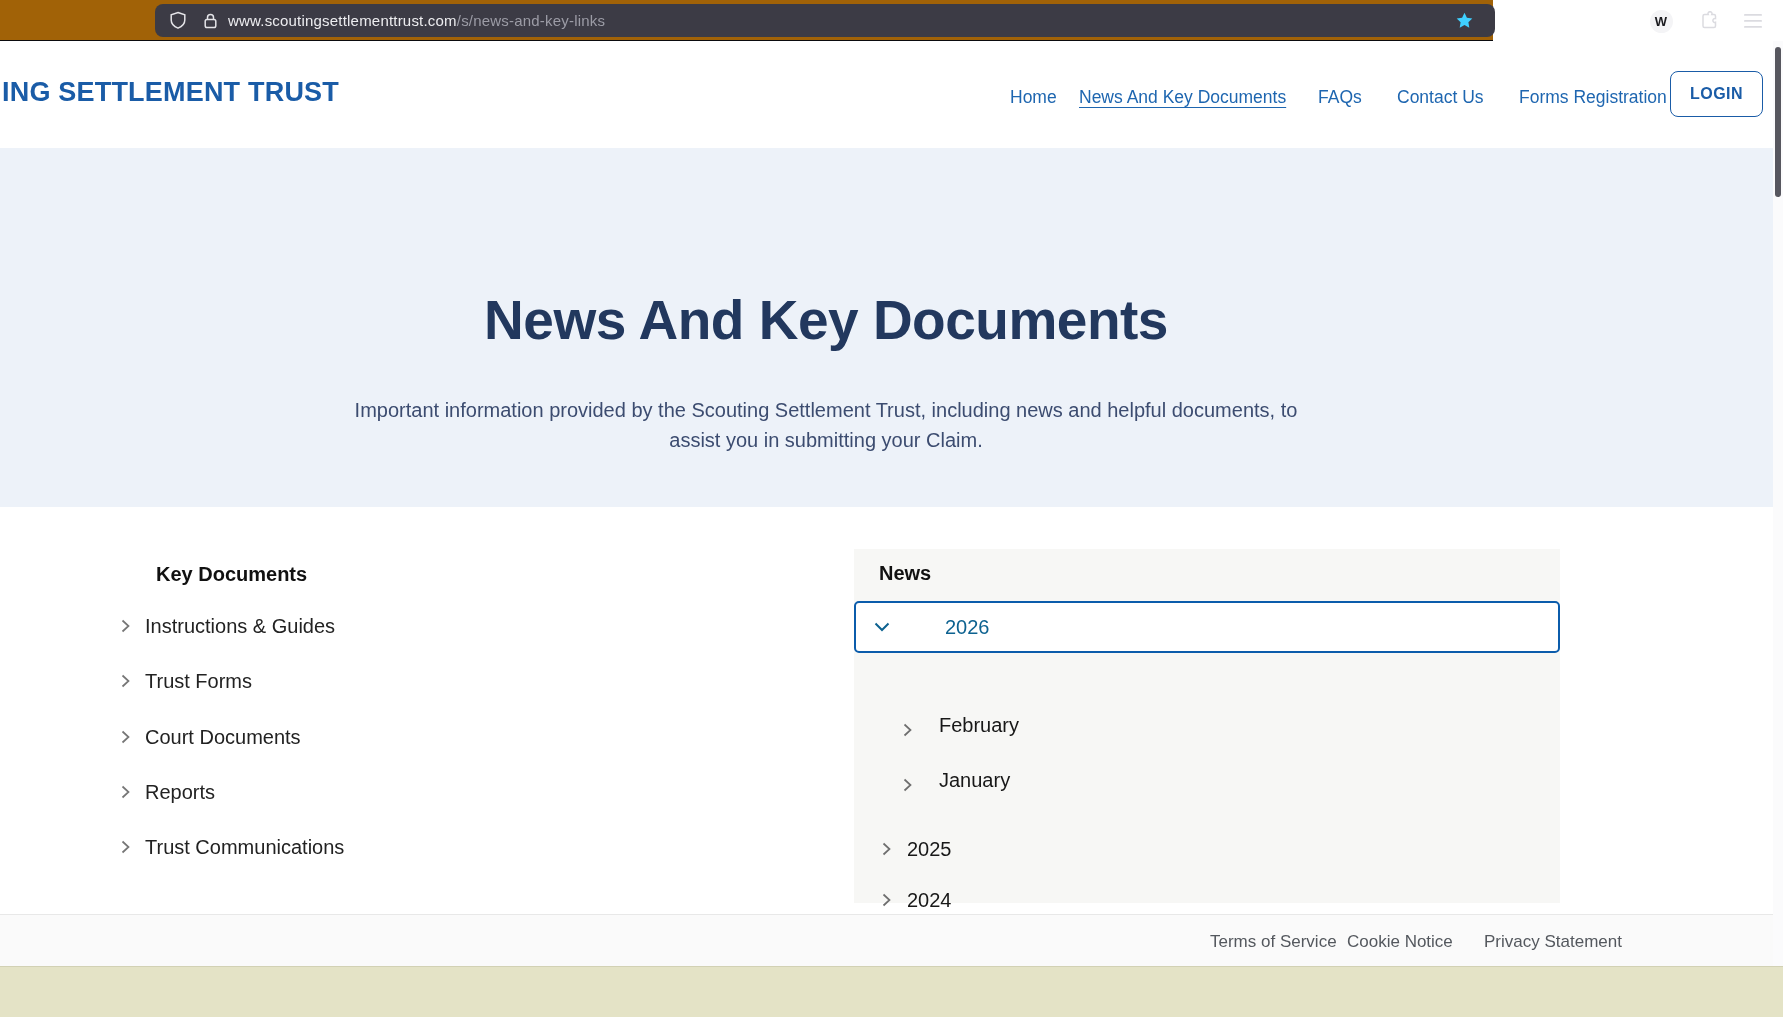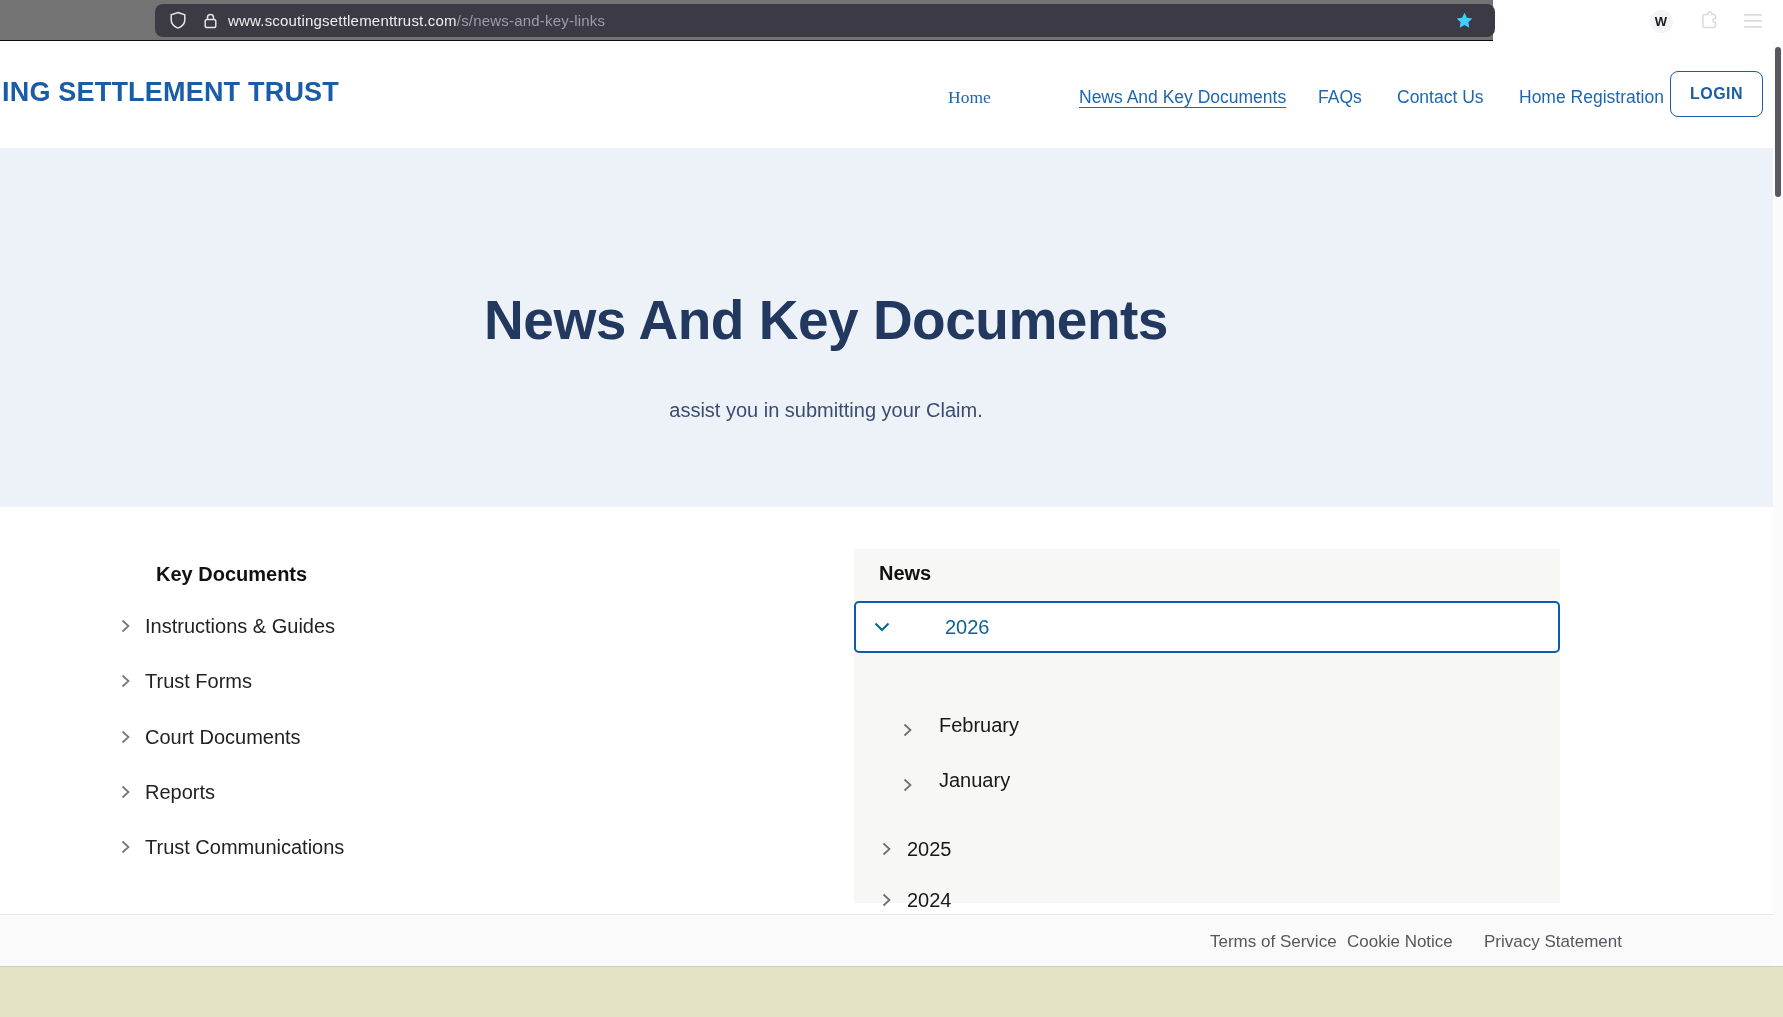--- a/index.html
+++ b/index.html
@@ -3,21 +3,21 @@
 <meta charset="utf-8">
 <style>
   * { box-sizing: border-box; margin: 0; padding: 0; }
   html,body { width:1783px; height:1017px; }
   body {
     font-family: "Liberation Sans", sans-serif;
     position: relative; overflow: hidden; background:#fff;
   }
 
   
-  .browser-bar { position:absolute; left:0; top:0; width:1493px; height:41px; background:#737373; border-bottom:1px solid #0b0b0e; }
+  .browser-bar { position:absolute; left:0; top:0; width:1493px; height:41px; background:#a16207; border-bottom:1px solid #0b0b0e; }
   .url-bar { position:absolute; left:155px; top:4px; width:1340px; height:33px; background:#3C3B45; border-radius:8px; }
   .url-shield { position:absolute; left:14px; top:7px; }
   .url-lock { position:absolute; left:48px; top:9px; }
   .url-text { position:absolute; left:73px; top:8px; font-size:15px; letter-spacing:.2px; white-space:nowrap; }
   .url-domain { color:#EDEDF0; }
   .url-path { color:#9C9CA6; }
   .url-star { position:absolute; right:22px; top:8px; }
   .chrome-btn { position:absolute; top:8px; width:26px; height:26px; display:flex; align-items:center; justify-content:center; border-radius:4px; }
   .w-badge { width:23px; height:23px; border-radius:50%; background:#F4F4F6; color:#1b1b1f; font-weight:700; font-size:13px; display:flex; align-items:center; justify-content:center; }
 
@@ -104,32 +104,33 @@
         <rect y="6" width="18" height="1.8" rx=".9" fill="#DBDBE0"></rect>
         <rect y="12" width="18" height="1.8" rx=".9" fill="#DBDBE0"></rect>
       </svg>
   </div>
 </div>
 
 <div class="viewport">
 
   <div class="site-header">
     <div class="logo">ING SETTLEMENT TRUST</div>
-    <a class="nav-link" style="left:948px;font-family:Liberation Serif, serif;">Home</a>
+    <a class="nav-link" style="left:1010px;">Home</a>
     <a class="nav-link active" style="left:1079px;">News And Key Documents</a>
     <a class="nav-link" style="left:1318px;">FAQs</a>
     <a class="nav-link" style="left:1397px;">Contact Us</a>
-    <a class="nav-link" style="left:1519px;">Home Registration</a>
+    <a class="nav-link" style="left:1519px;">Forms Registration</a>
     <div class="login-btn">LOGIN</div>
   </div>
 
   <div class="hero">
     <div class="hero-inner">
       <div class="hero-title">News And Key Documents</div>
       <div class="hero-sub">
+        <div>Important information provided by the Scouting Settlement Trust, including news and helpful documents, to</div>
         <div>assist you in submitting your Claim.</div>
       </div>
     </div>
   </div>
 
   <div class="kd-heading">Key Documents</div>
 
   <div class="kd-row" style="top:571px;">
     <span class="chev">
         <svg width="14" height="14" viewBox="0 0 14 14">

